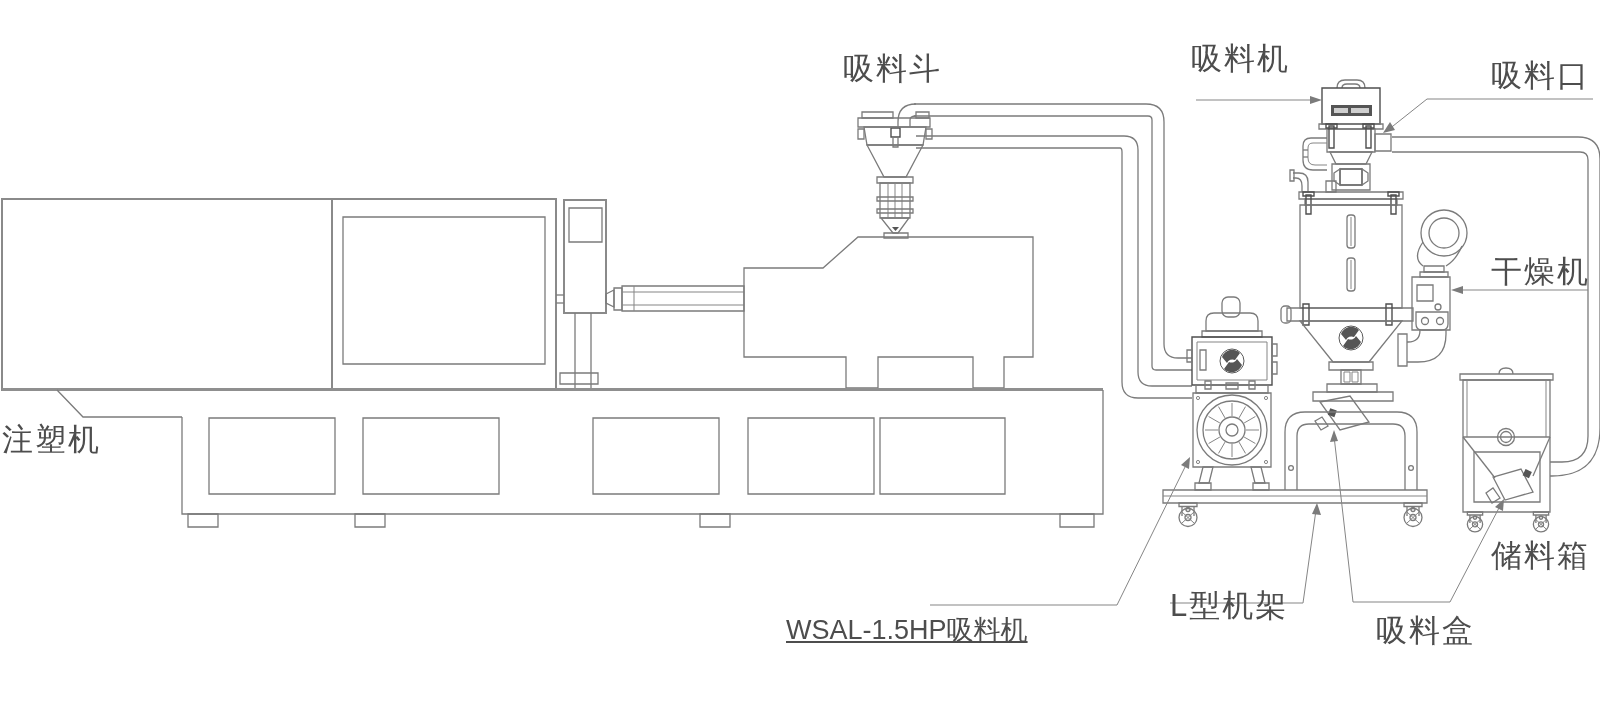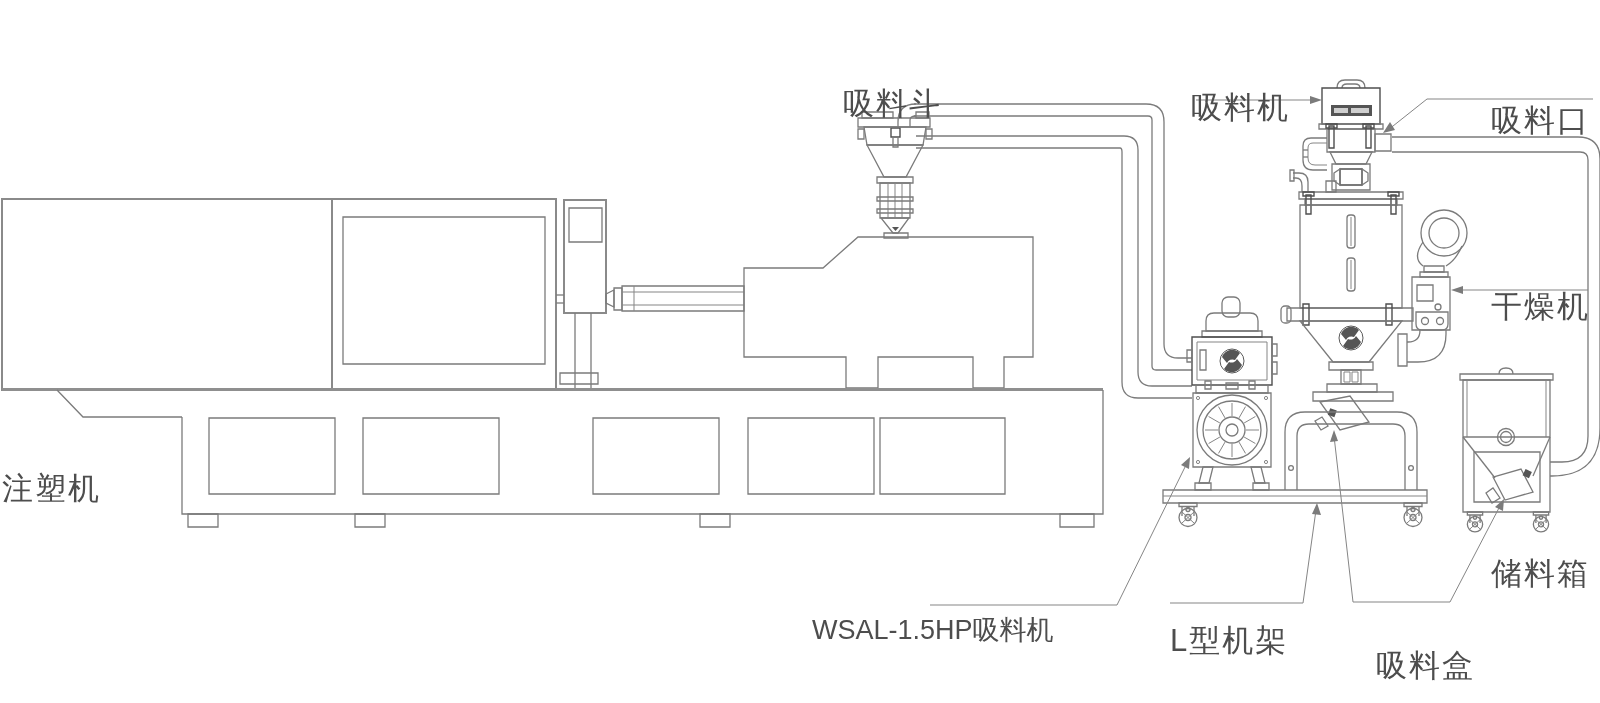--- a/index.html
+++ b/index.html
@@ -8,21 +8,21 @@
   .stage svg{position:absolute;left:0;top:0;}
   svg *{vector-effect:non-scaling-stroke;}
   .ln{fill:none;stroke:#7b7b7b;stroke-width:1.3;}
   .ln2{fill:none;stroke:#8a8a8a;stroke-width:2;}
   .ln3{fill:none;stroke:#8f8f8f;stroke-width:3;}
   .thin{fill:none;stroke:#858585;stroke-width:1;}
   .dk{fill:none;stroke:#4f4f4f;stroke-width:1.4;}
   .fdk{fill:#555;stroke:none;}
   .fgr{fill:#7b7b7b;stroke:none;}
   .lbl{position:absolute;color:#4d4d4d;white-space:nowrap;line-height:1;}
-  .zh{font-size:31px;letter-spacing:2px;margin-top:35px;}
+  .zh{font-size:31px;letter-spacing:2px;}
   .mix{font-size:27px;letter-spacing:0px;}
 </style>
 </head>
 <body>
 
 <div class="stage">
 
 <svg width="1600" height="703" viewBox="0 0 1600 703">
 <defs>
   <pattern id="mesh" width="4.5" height="4.5" patternUnits="userSpaceOnUse">
@@ -289,22 +289,22 @@
   <path class="thin" d="M1170,603 H1303 L1316,510"></path>
   <polygon points="1317,503 1312,514 1321,515" class="fgr"></polygon>
 
   <path class="thin" d="M1334,436 L1353,602 H1450 L1500,506"></path>
   <polygon points="1334,430 1330,442 1338,441" class="fgr"></polygon>
   <polygon points="1504,499 1503,511 1495,507" class="fgr"></polygon>
 </g>
 </svg>
 
 <div class="lbl zh" style="left:843px;top:53px;">吸料斗</div>
-<div class="lbl zh" style="left:1191px;top:57px;">吸料机</div>
-<div class="lbl zh" style="left:1491px;top:70px;text-align:center;">吸料口</div>
+<div class="lbl zh" style="left:1191px;top:43px;">吸料机</div>
+<div class="lbl zh" style="left:1491px;top:60px;text-align:center;">吸料口</div>
 <div class="lbl zh" style="left:1491px;top:256px;">干燥机</div>
-<div class="lbl zh" style="left:2px;top:438px;">注塑机</div>
-<div class="lbl mix" style="left:812px;top:617px;">WSAL-1.5HP吸料机</div>
+<div class="lbl zh" style="left:2px;top:424px;">注塑机</div>
+<div class="lbl mix" style="left:786px;top:617px;text-decoration:underline;">WSAL-1.5HP吸料机</div>
 <div class="lbl zh" style="left:1170px;top:590px;">L型机架</div>
 <div class="lbl zh" style="left:1376px;top:615px;">吸料盒</div>
-<div class="lbl zh" style="left:1491px;top:523px;">储料箱</div>
+<div class="lbl zh" style="left:1491px;top:540px;">储料箱</div>
 
 </div>
 
 </body></html>

